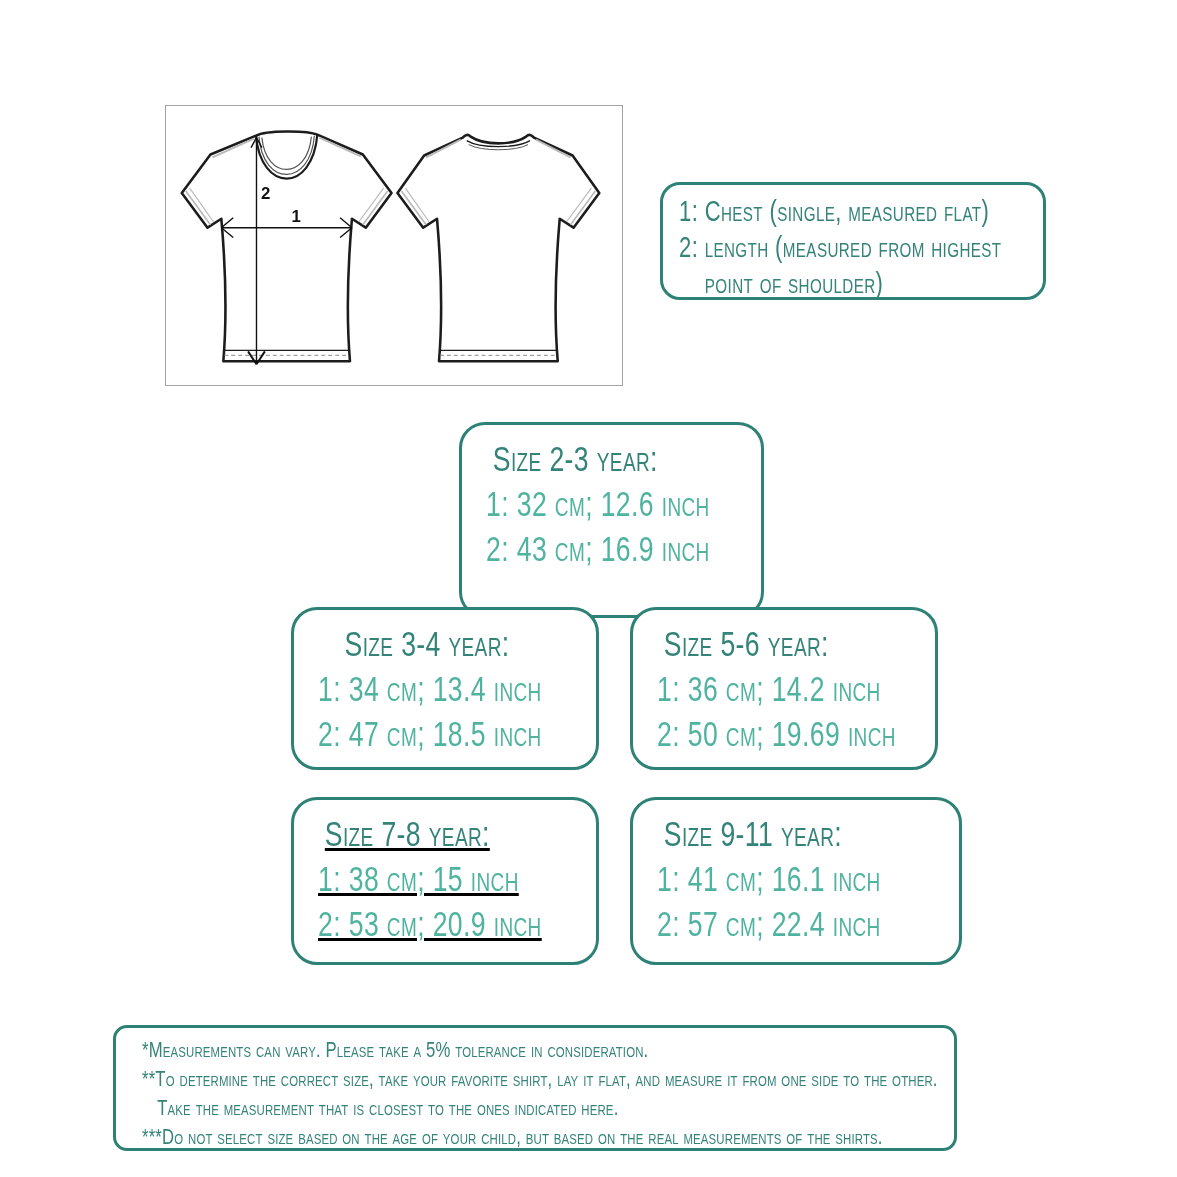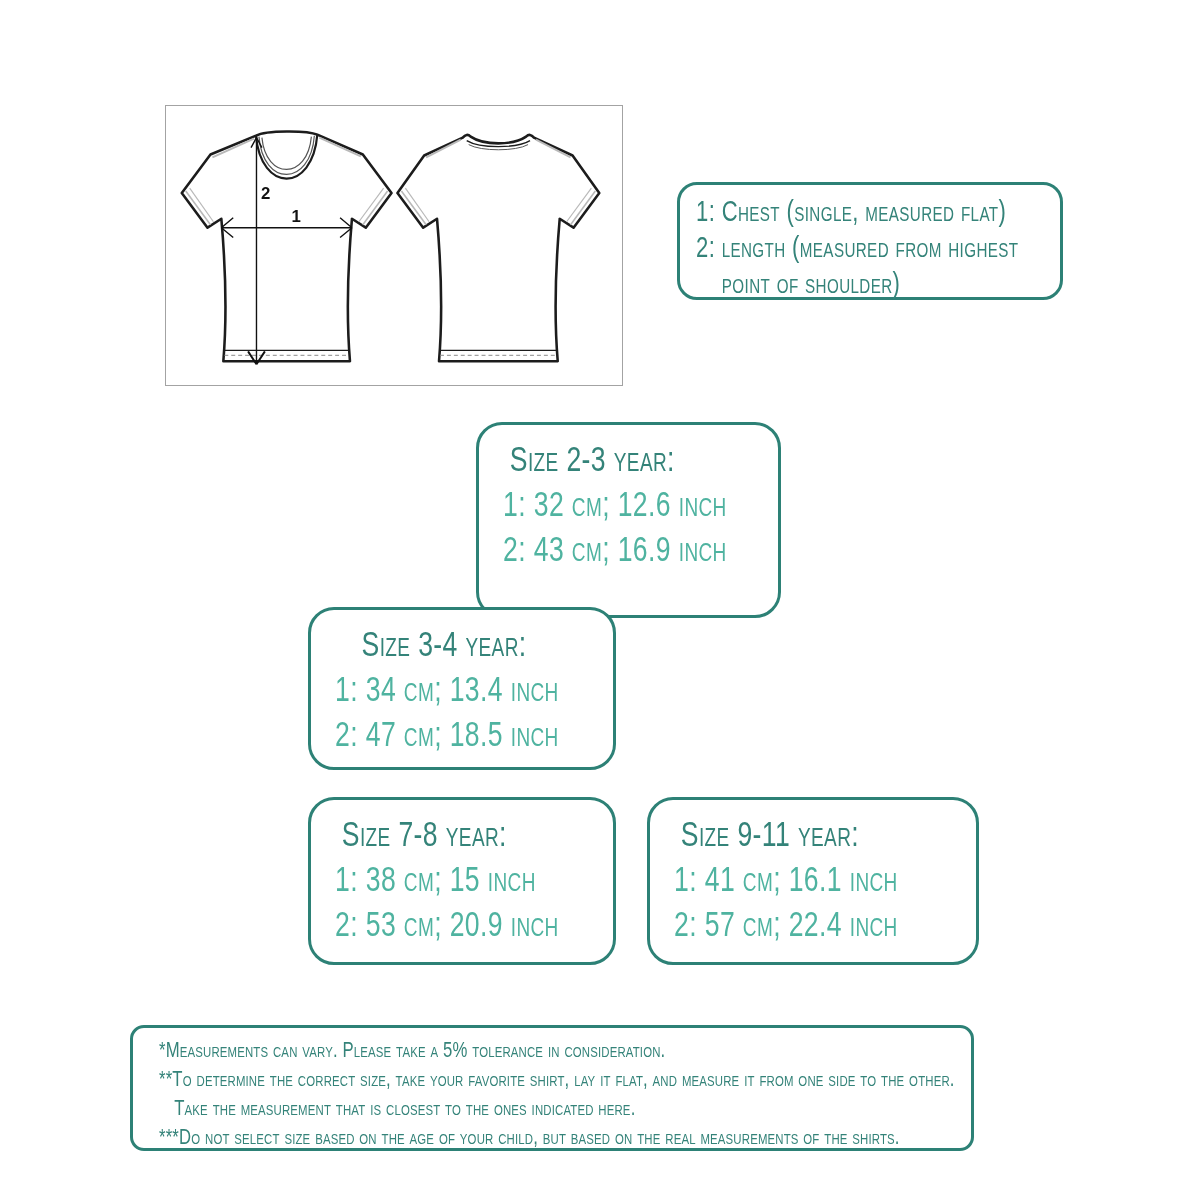--- a/index.html
+++ b/index.html
@@ -9,28 +9,27 @@
   }
   
   .panel {
     position:absolute; left:165px; top:105px; width:458px; height:281px;
     border:1.5px solid #a3a3a3; background:#fff; box-sizing:border-box;
   }
   
   .tealbox {
     position:absolute; background:#fff; box-sizing:border-box;
     border:3.5px solid #2D8176;
-    margin-left:17px;
   }
   .legend-box   { left:660px; top:182px; width:386px; height:118px; border-radius:20px; padding:8px 0 0 16px; }
   .size-box     { border-radius:26px; padding:11px 0 0 24px; }
   .box-2-3      { left:459px; top:422px; width:305px; height:196px; }
   .box-3-4      { left:291px; top:607px; width:308px; height:163px;text-align:center; }
   .box-5-6      { left:630px; top:607px; width:308px; height:163px; }
-  .box-7-8      { left:291px; top:797px; width:308px; height:168px; }
+  .box-7-8      { left:291px; top:797px; width:308px; height:168px;text-decoration:underline; }
   .box-9-11     { left:630px; top:797px; width:332px; height:168px; }
   .notes-box    { left:113px; top:1025px; width:844px; height:126px; border-radius:14px; border-width:3px; padding:7px 0 0 26px; }
 
   
   .narrow {
     transform:scaleX(0.76); transform-origin:0 0;
     white-space:nowrap; font-variant:small-caps; letter-spacing:0.5px;
   }
   .legend-text { font-size:29px; line-height:36px; color:#348379; }
   .legend-text .indent { padding-left:34px; }
@@ -125,20 +124,27 @@
   </div>
 
   <div class="tealbox size-box box-3-4">
     <div class="narrow">
       <div class="title">Size 3-4 year:</div>
       <div class="meas">1: 34 cm; 13.4 inch</div>
       <div class="meas">2: 47 cm; 18.5 inch</div>
     </div>
   </div>
 
+  <div class="tealbox size-box box-5-6">
+    <div class="narrow">
+      <div class="title">Size 5-6 year:</div>
+      <div class="meas">1: 36 cm; 14.2 inch</div>
+      <div class="meas">2: 50 cm; 19.69 inch</div>
+    </div>
+  </div>
 
   <div class="tealbox size-box box-7-8">
     <div class="narrow">
       <div class="title">Size 7-8 year:</div>
       <div class="meas">1: 38 cm; 15 inch</div>
       <div class="meas">2: 53 cm; 20.9 inch</div>
     </div>
   </div>
 
   <div class="tealbox size-box box-9-11">

